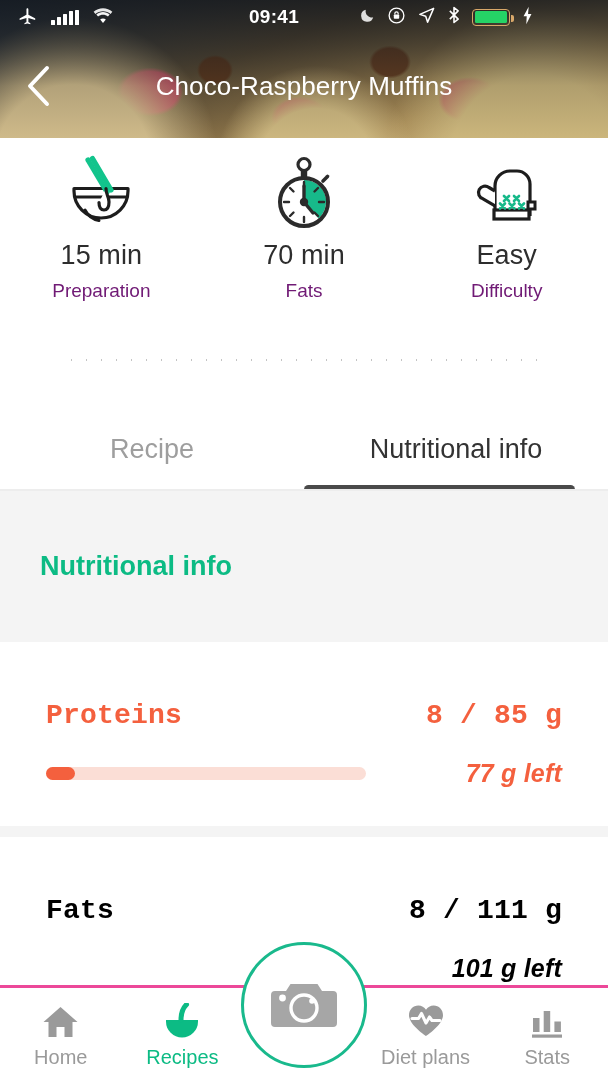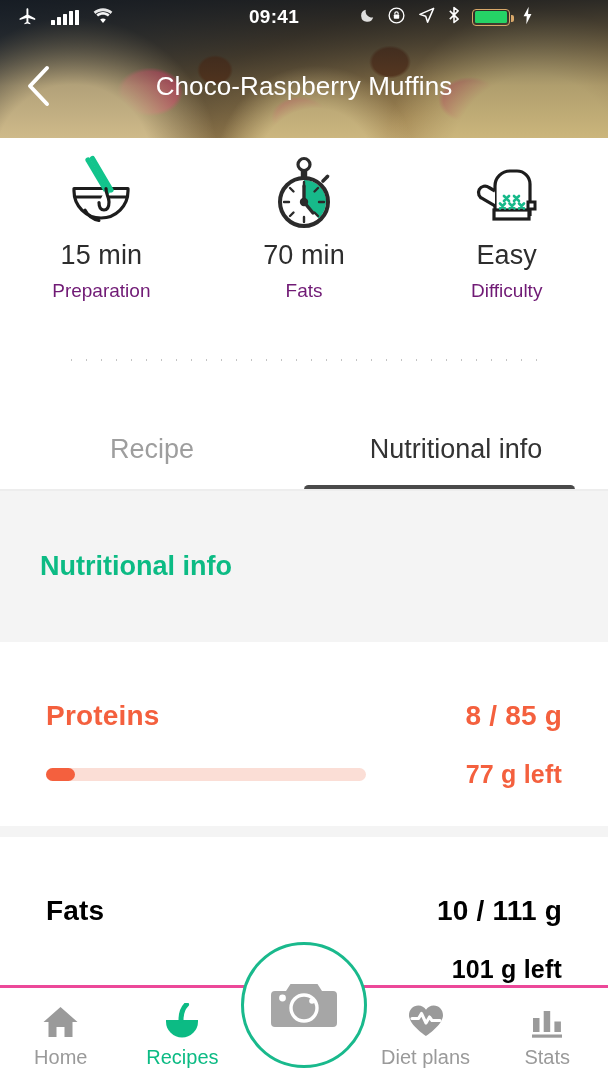--- a/index.html
+++ b/index.html
@@ -96,24 +96,24 @@
   .tabs-hairline { position:absolute; top:489px; left:0; width:608px; height:2px; background:#ededed; }
 
   
   .section-head { position:absolute; top:491px; left:0; width:608px; height:151px;
     background:#f4f4f4; display:flex; align-items:center; }
   .section-head span { padding-left:40px; font-size:27px; font-weight:bold; color:#0cbb84; }
 
   
   .nutrients { position:absolute; top:642px; left:0; width:608px; }
   .nrow { position:relative; height:184px; background:#fff; padding:0 46px; }
-  .nrow-top { display:flex; justify-content:space-between; align-items:baseline; padding-top:58px; }
+  .nrow-top { display:flex; justify-content:space-between; align-items:baseline; padding-top:58px;font-family:Liberation Mono, monospace; }
   .nrow-name { font-size:28px; font-weight:bold; letter-spacing:.2px; }
   .nrow-amount { font-size:28px; font-weight:bold; letter-spacing:.2px; }
-  .nrow-bottom { display:flex; justify-content:space-between; align-items:center; margin-top:28px; }
+  .nrow-bottom { display:flex; justify-content:space-between; align-items:center; margin-top:28px;font-style:italic; }
   .track { width:320px; height:13px; border-radius:7px; position:relative; }
   .fill { position:absolute; left:0; top:0; height:13px; border-radius:7px; }
   .nrow-left { font-size:25px; font-weight:bold; letter-spacing:.2px; }
   .row-sep { height:11px; background:#f4f4f4; }
 
   
   .tabbar { position:absolute; bottom:0; left:0; width:608px; height:95px;
     background:#fff; border-top:3px solid #ec4899; display:flex; z-index:5; }
   .tbitem { flex:1; display:flex; flex-direction:column; align-items:center; justify-content:center; gap:7px; }
   .tbitem.spacer { visibility:hidden; }
@@ -297,21 +297,21 @@
       </div>
       <div class="nrow-left" style="color: rgb(244, 96, 62);">77 g left</div>
     </div>
   </div>
 
   <div class="row-sep"></div>
 
   <div class="nrow">
     <div class="nrow-top">
       <div class="nrow-name">Fats</div>
-      <div class="nrow-amount">10 / 111 g</div>
+      <div class="nrow-amount">8 / 111 g</div>
     </div>
     <div class="nrow-bottom">
       <div class="track">
         <div class="fill"></div>
       </div>
       <div class="nrow-left">101 g left</div>
     </div>
   </div>
 </div>
 

